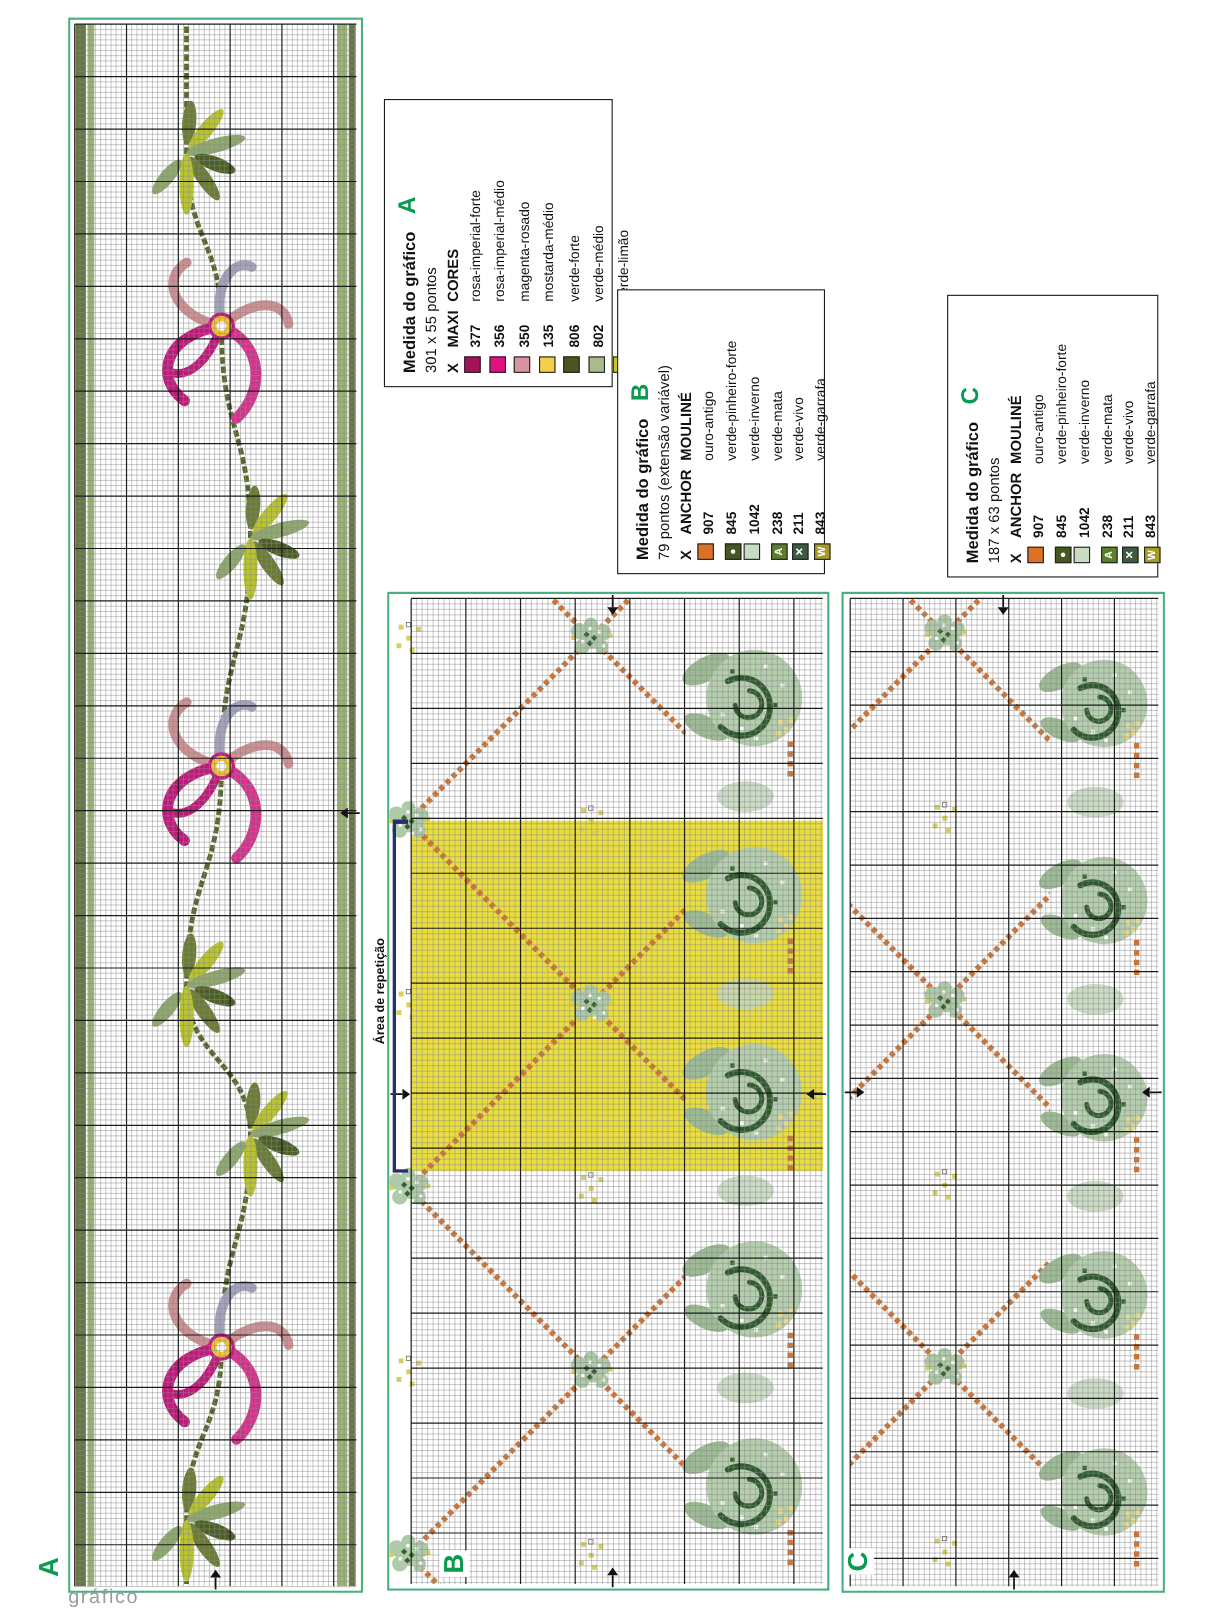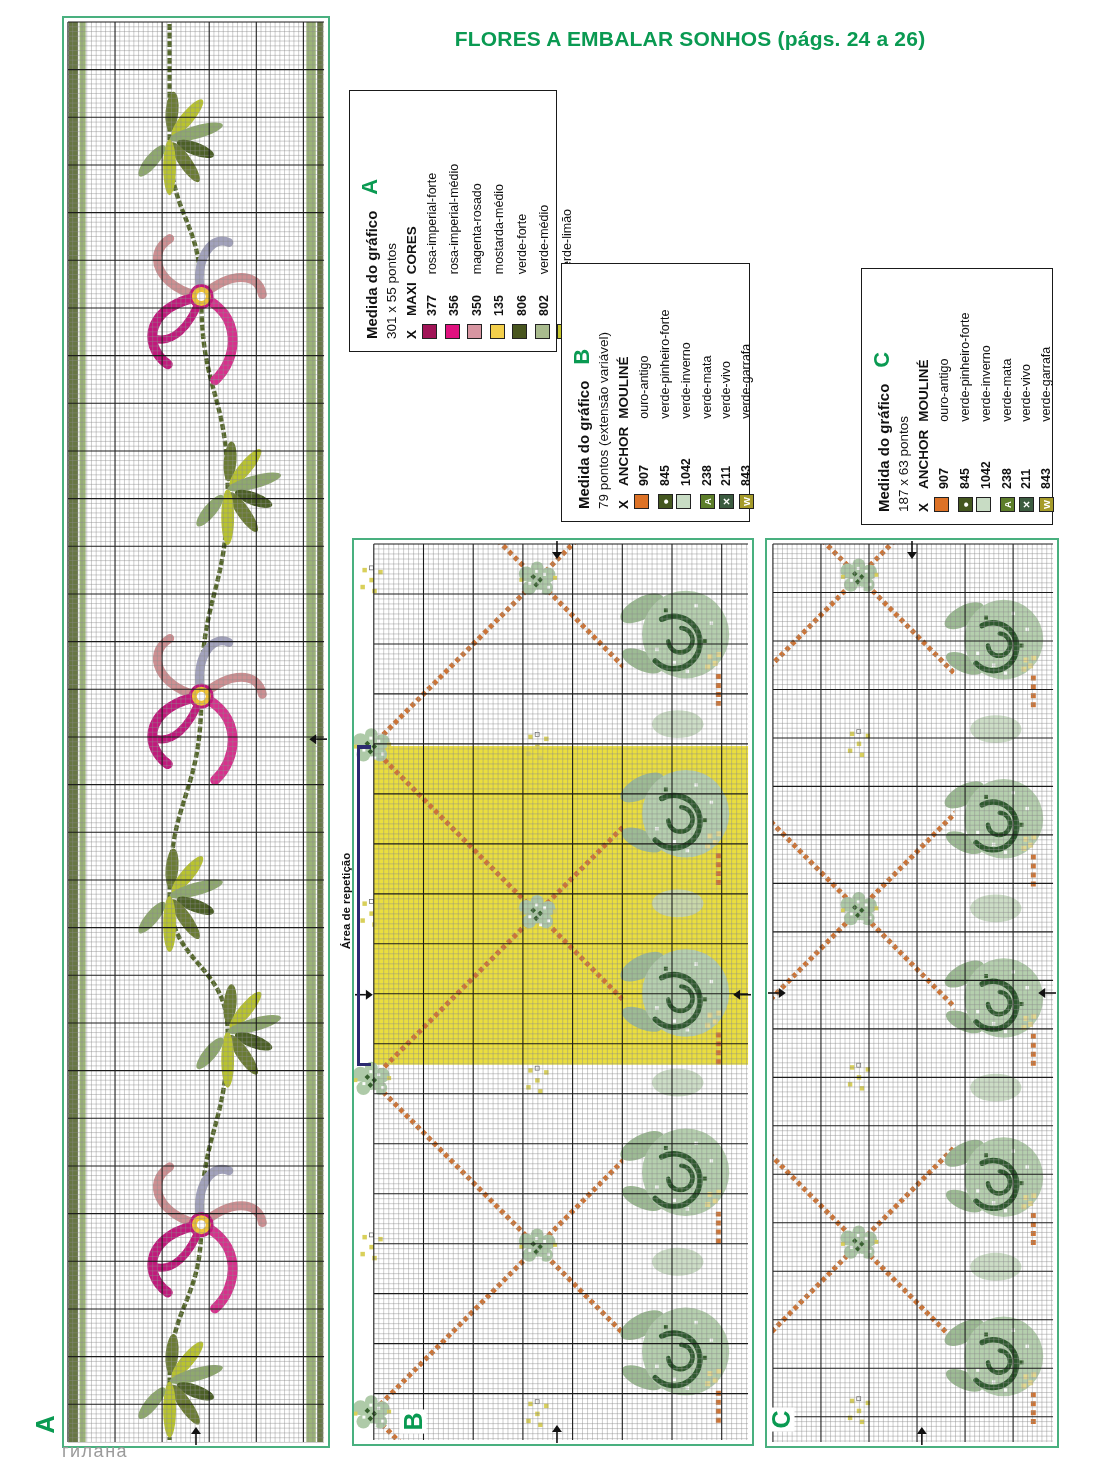--- a/index.html
+++ b/index.html
@@ -29,21 +29,20 @@
   .bracket:before{top:0;}.bracket:after{bottom:0;}
   .repeat-label{position:absolute;left:340px;top:1032px;width:262px;transform-origin:0 0;
                 transform:rotate(-90deg);font-size:11.5px;font-weight:bold;text-align:center;}
   .watermark{position:absolute;left:62px;top:1441px;font-size:18px;color:#9b9b9b;letter-spacing:1.5px;}
 </style>
 </head>
 <body>
 
 <div id="app">
 
-  <div class="title" style="color: rgb(10, 154, 82);">FLORES A EMBALAR SONHOS (págs. 24 a 26)</div>
 
   <div class="chart" style="left:62px;top:16px;width:268px;height:1432px;">
     <svg width="264" height="1428" viewBox="0 0 268 1432" preserveAspectRatio="none">
         <rect x="0" y="0" width="268" height="1432" fill="#fff"></rect>
         <rect x="4.78" y="4" width="9.56" height="1424" fill="#5a6a33" opacity="0.92"></rect>
         <rect x="15.774" y="4" width="6.214" height="1424" fill="#9cb478"></rect>
         <rect x="246.012" y="4" width="9.56" height="1424" fill="#9cb478"></rect>
         <rect x="257.006" y="4" width="6.214" height="1424" fill="#5a6a33" opacity="0.92"></rect>
         <path d="M107.2 6 L107.2 121.72000000000001 C107.2 200.48000000000002 139.36 200.48000000000002 139.36 279.24 C139.36 375.9 166.16 375.9 166.16 472.56 C166.16 576.38 139.36 576.38 139.36 680.1999999999999 C139.36 780.4399999999999 107.2 780.4399999999999 107.2 880.68 C107.2 948.6999999999999 166.16 948.6999999999999 166.16 1016.7199999999999 C166.16 1113.3799999999999 139.36 1113.3799999999999 139.36 1210.04 C139.36 1288.8 107.2 1288.8 107.2 1367.56 L107.2 1426" stroke="#55682a" stroke-width="4.5" fill="none" stroke-dasharray="6 2.5"></path>
         <ellipse cx="109.64036079693443" cy="93.82654845343114" rx="20" ry="6.5" fill="#6b7c33" transform="rotate(-85 109.64036079693443 93.82654845343114)"></ellipse>
@@ -754,14 +753,14 @@
     </div>
   </div>
 
   <div class="bracket"></div>
   <div class="repeat-label">Área de repetição</div>
 
   <div class="chart-letter" style="left:36px;top:1412px;">A</div>
   <div class="chart-letter letter-box" style="left:401px;top:1408px;">B</div>
   <div class="chart-letter letter-box" style="left:769px;top:1406px;">C</div>
 
-  <div class="watermark">гилана</div>
+  <div class="watermark">gráfico</div>
 </div>
 
 </body></html>

